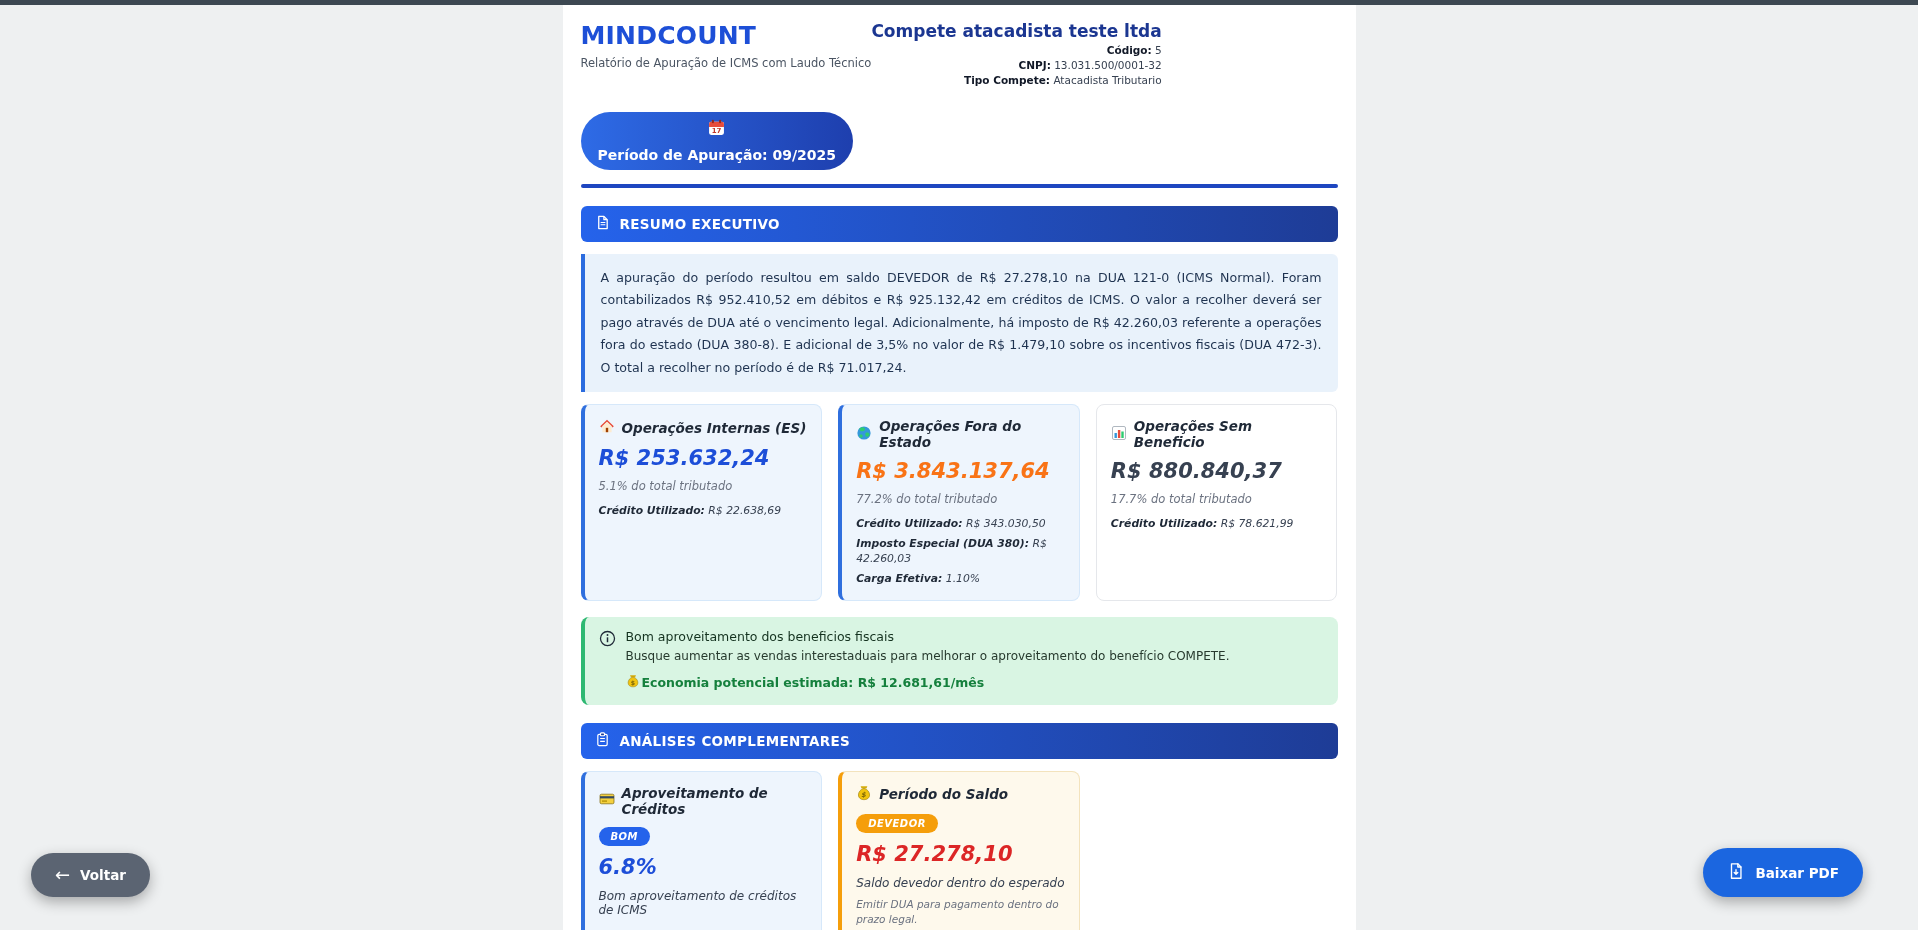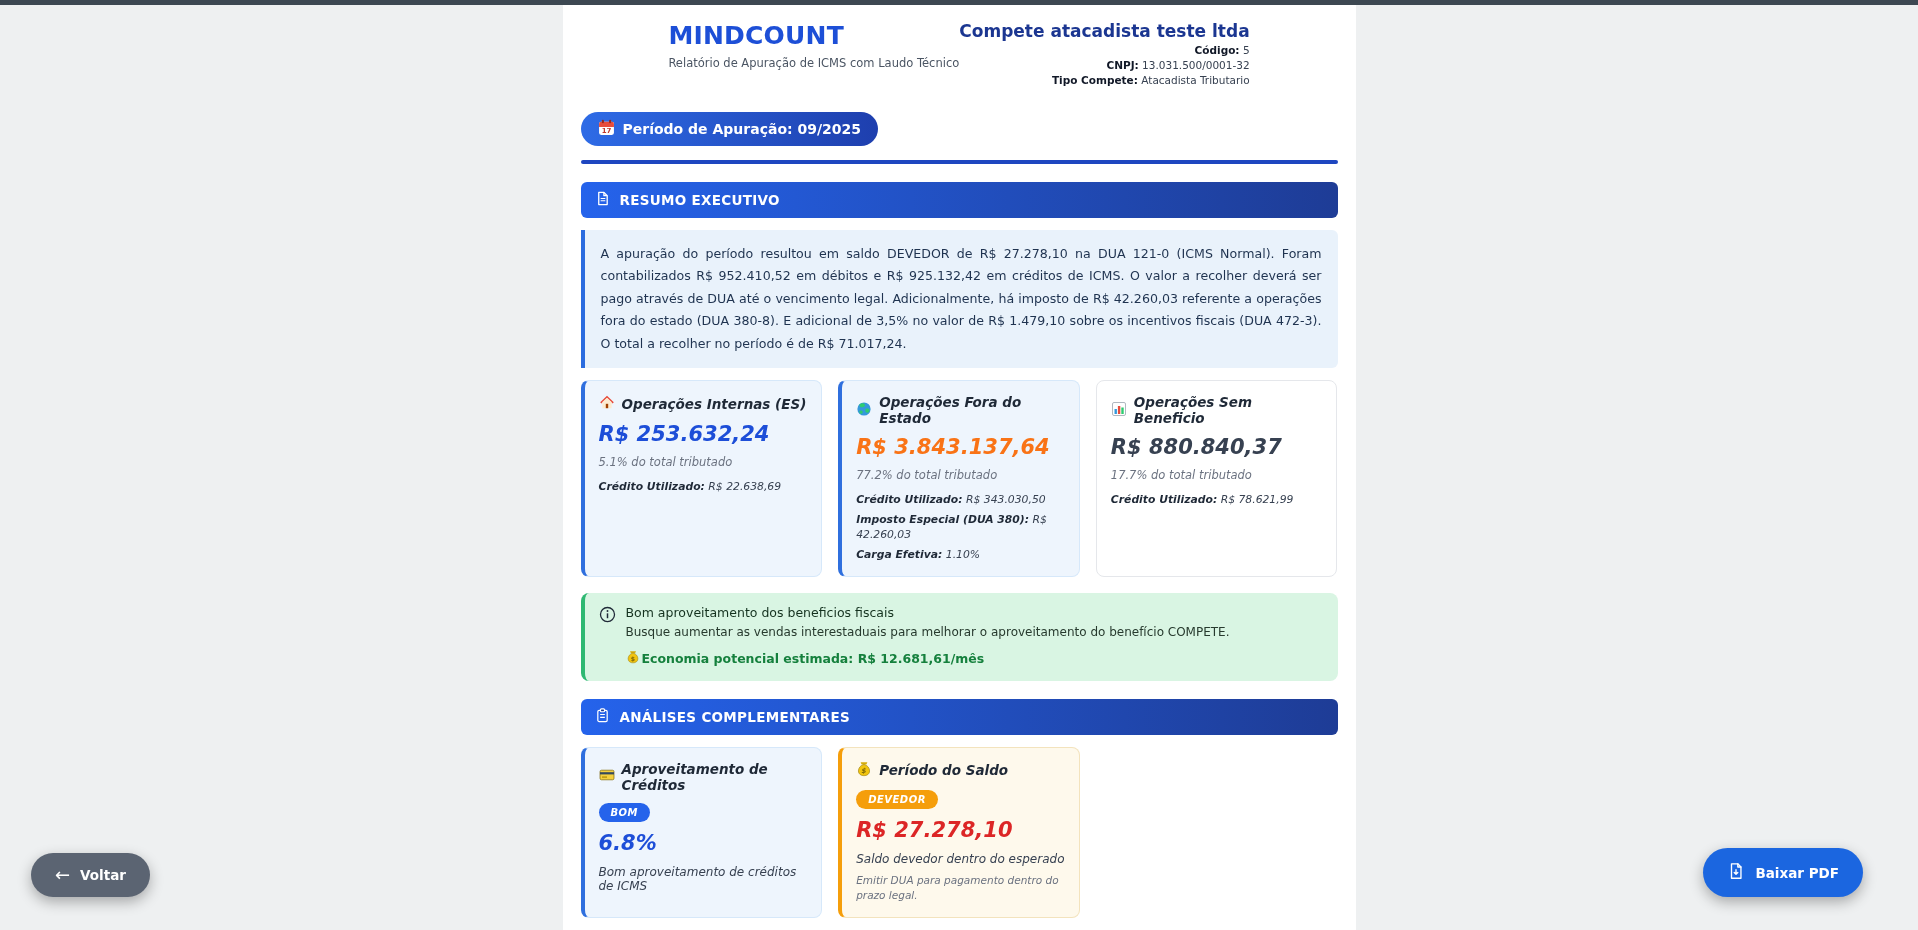--- a/index.html
+++ b/index.html
@@ -2,31 +2,31 @@
 <html><head>
 <meta charset="utf-8">
 <style>
   * { margin:0; padding:0; box-sizing:border-box; }
   html,body { width:1918px; height:930px; overflow:hidden; background:#eef0f1;
               font-family:"DejaVu Sans","Liberation Sans",sans-serif; }
   .top-strip { width:100%; height:5px; background:#3d4852; }
   .page { width:793px; margin:0 auto; background:#ffffff; min-height:925px; padding:16px 18px 40px 18px; }
 
   
-  .hdr { display:flex; justify-content:center; align-items:flex-start; }
+  .hdr { display:flex; justify-content:flex-start; align-items:flex-start; }
   .brand { color:#1d4fd7; font-size:25px; font-weight:bold; letter-spacing:.2px; }
   .brand-sub { color:#4b5563; font-size:11.5px; margin-top:6px; }
   .company { text-align:right; }
   .company-name { color:#1b3691; font-size:17px; font-weight:bold; }
   .company-line { font-size:10.5px; color:#374151; margin-top:3px; }
   .company-line b { color:#111827; }
 
   .period-badge { display:inline-flex; align-items:center; gap:8px; margin-top:26px;
     background:linear-gradient(90deg,#2e6be6,#1e3fae); color:#fff; font-weight:bold;
-    font-size:14px; padding:7px 17px; border-radius:999px; }
+    font-size:14px; padding:7px 17px; border-radius:999px;flex-direction:column; }
   .divider { height:4px; background:#1e46c0; border-radius:2px; margin-top:14px; }
 
   .section-bar { display:flex; align-items:center; gap:10px; margin-top:18px;
     background:linear-gradient(90deg,#2563eb,#1e3c96); color:#fff; font-weight:bold;
     font-size:13.5px; letter-spacing:.3px; padding:9px 14px; border-radius:6px; }
 
   .summary-box { margin-top:12px; background:#e9f2fb; border-left:4px solid #2b6cdf;
     border-radius:0 6px 6px 0; padding:13px 16px; }
   .summary-box p { color:#1f3350; font-size:12.6px; line-height:1.78; text-align:justify; }
 

